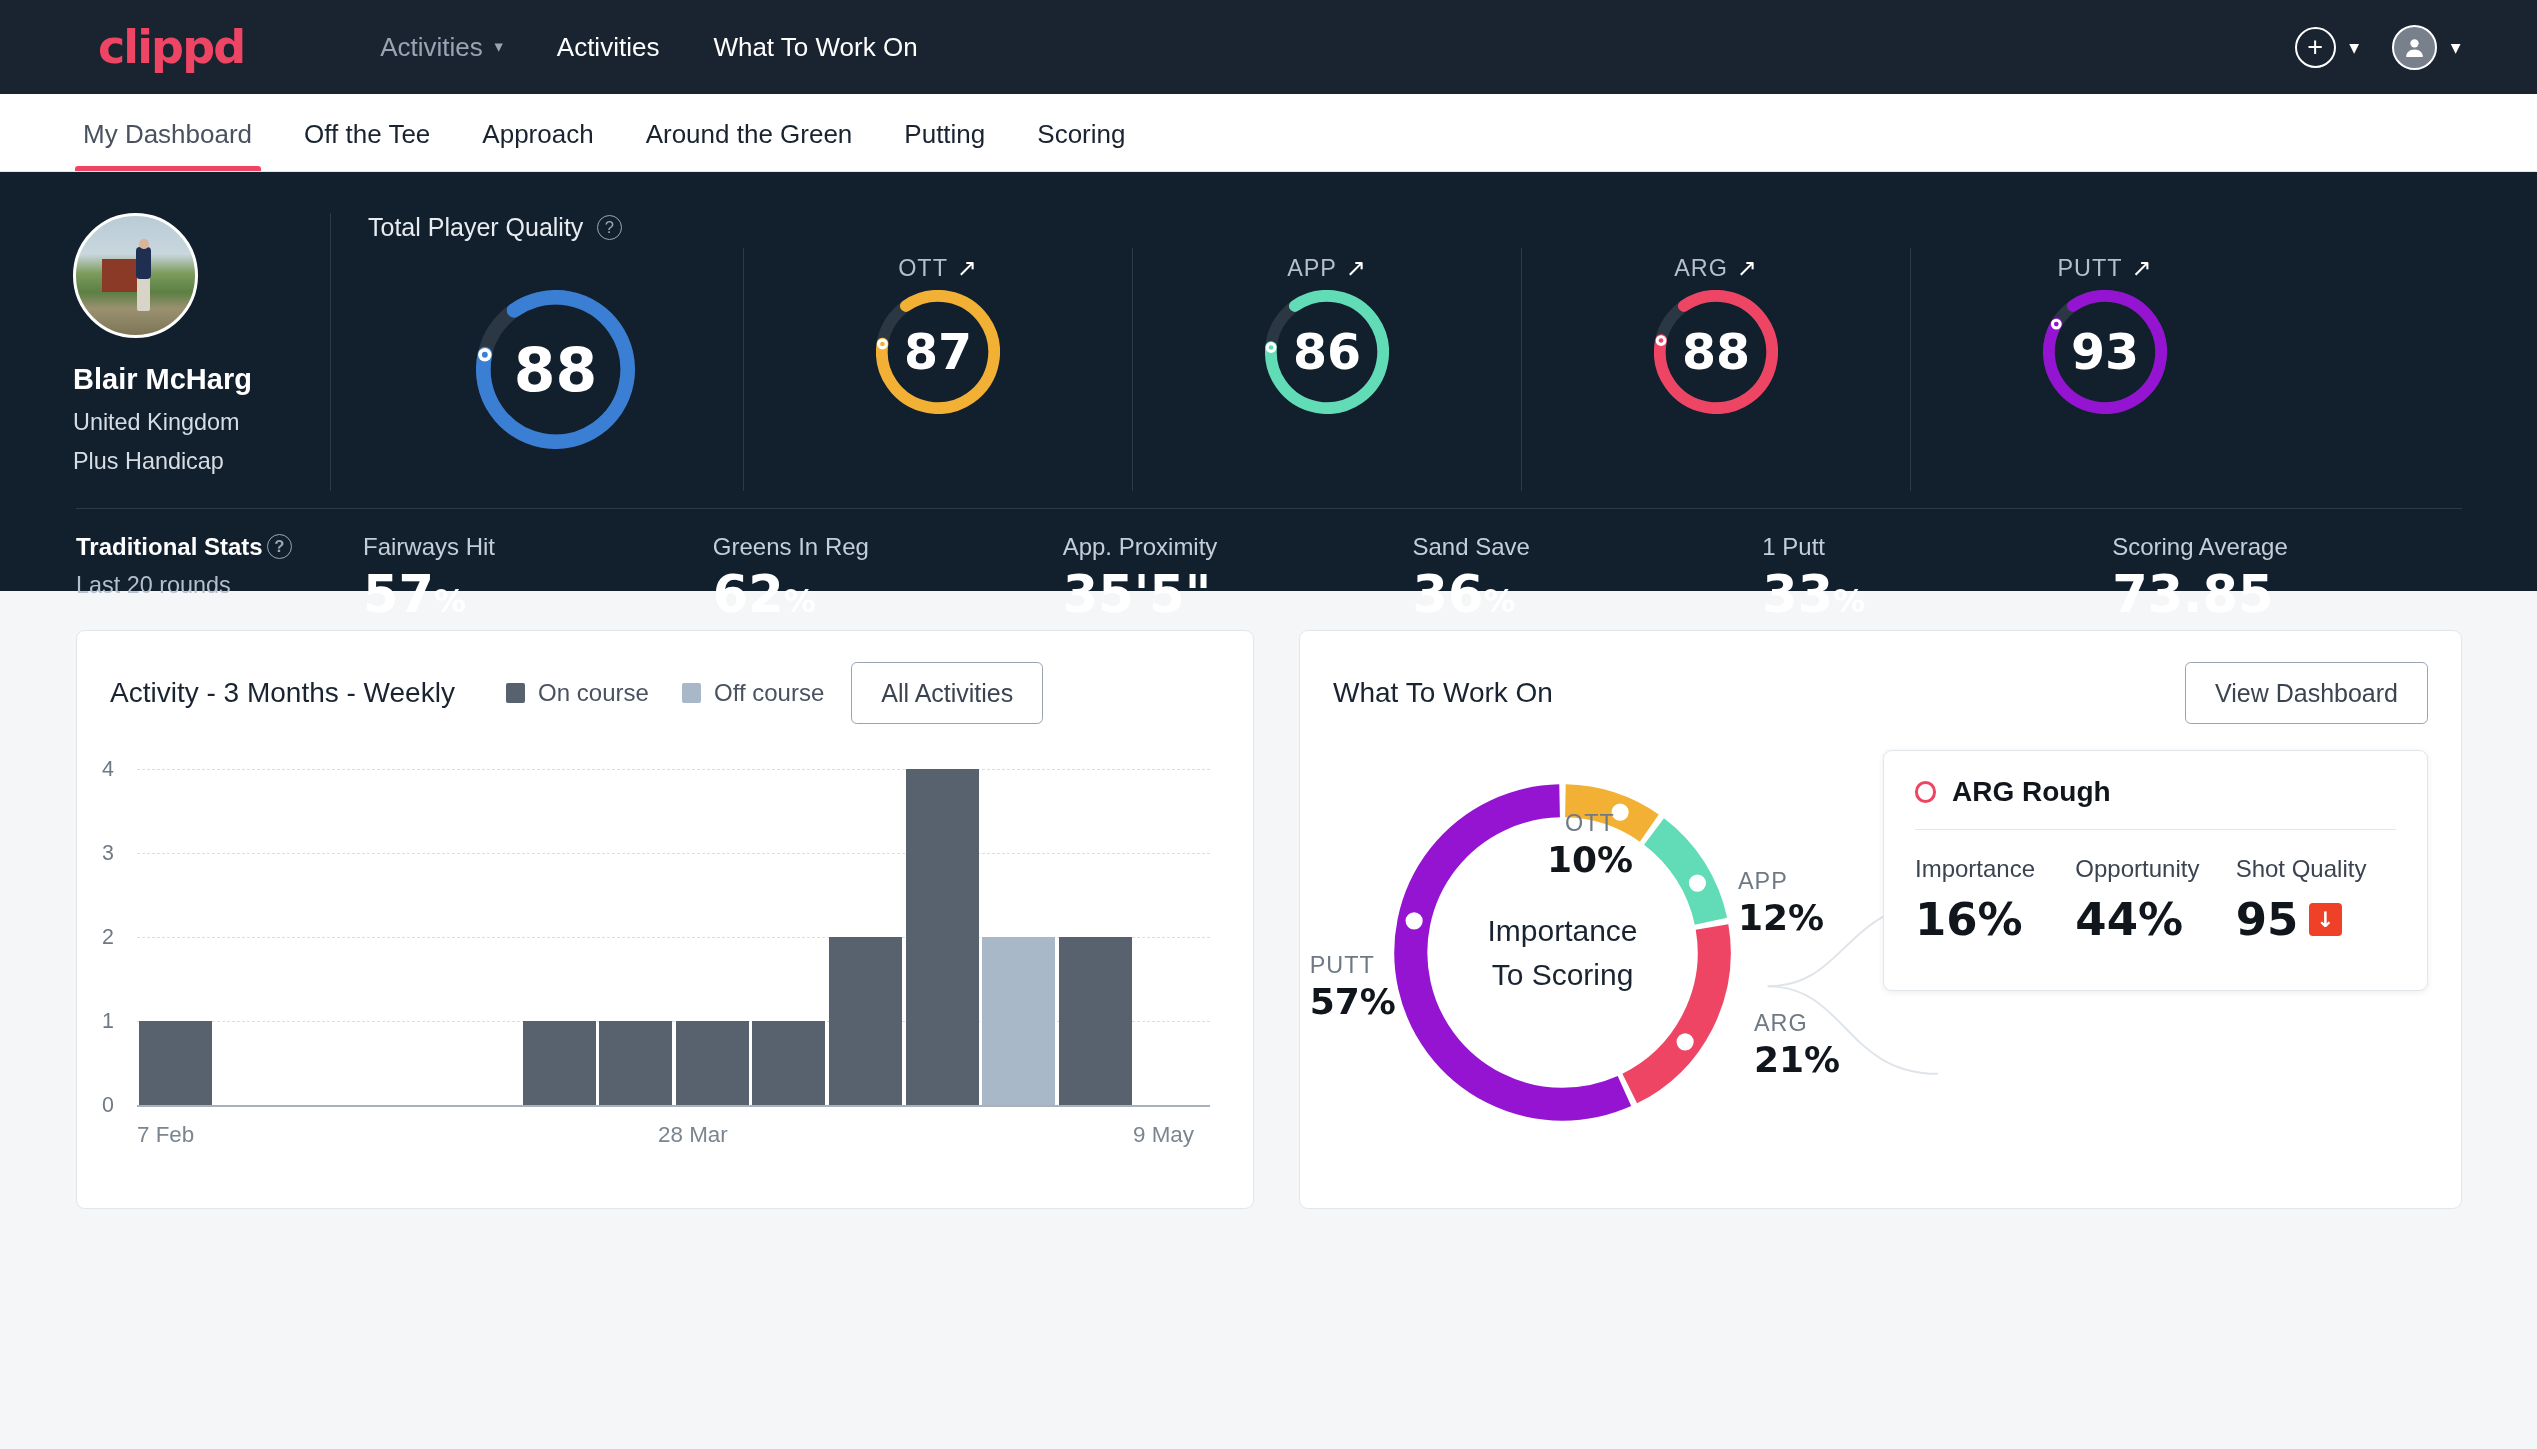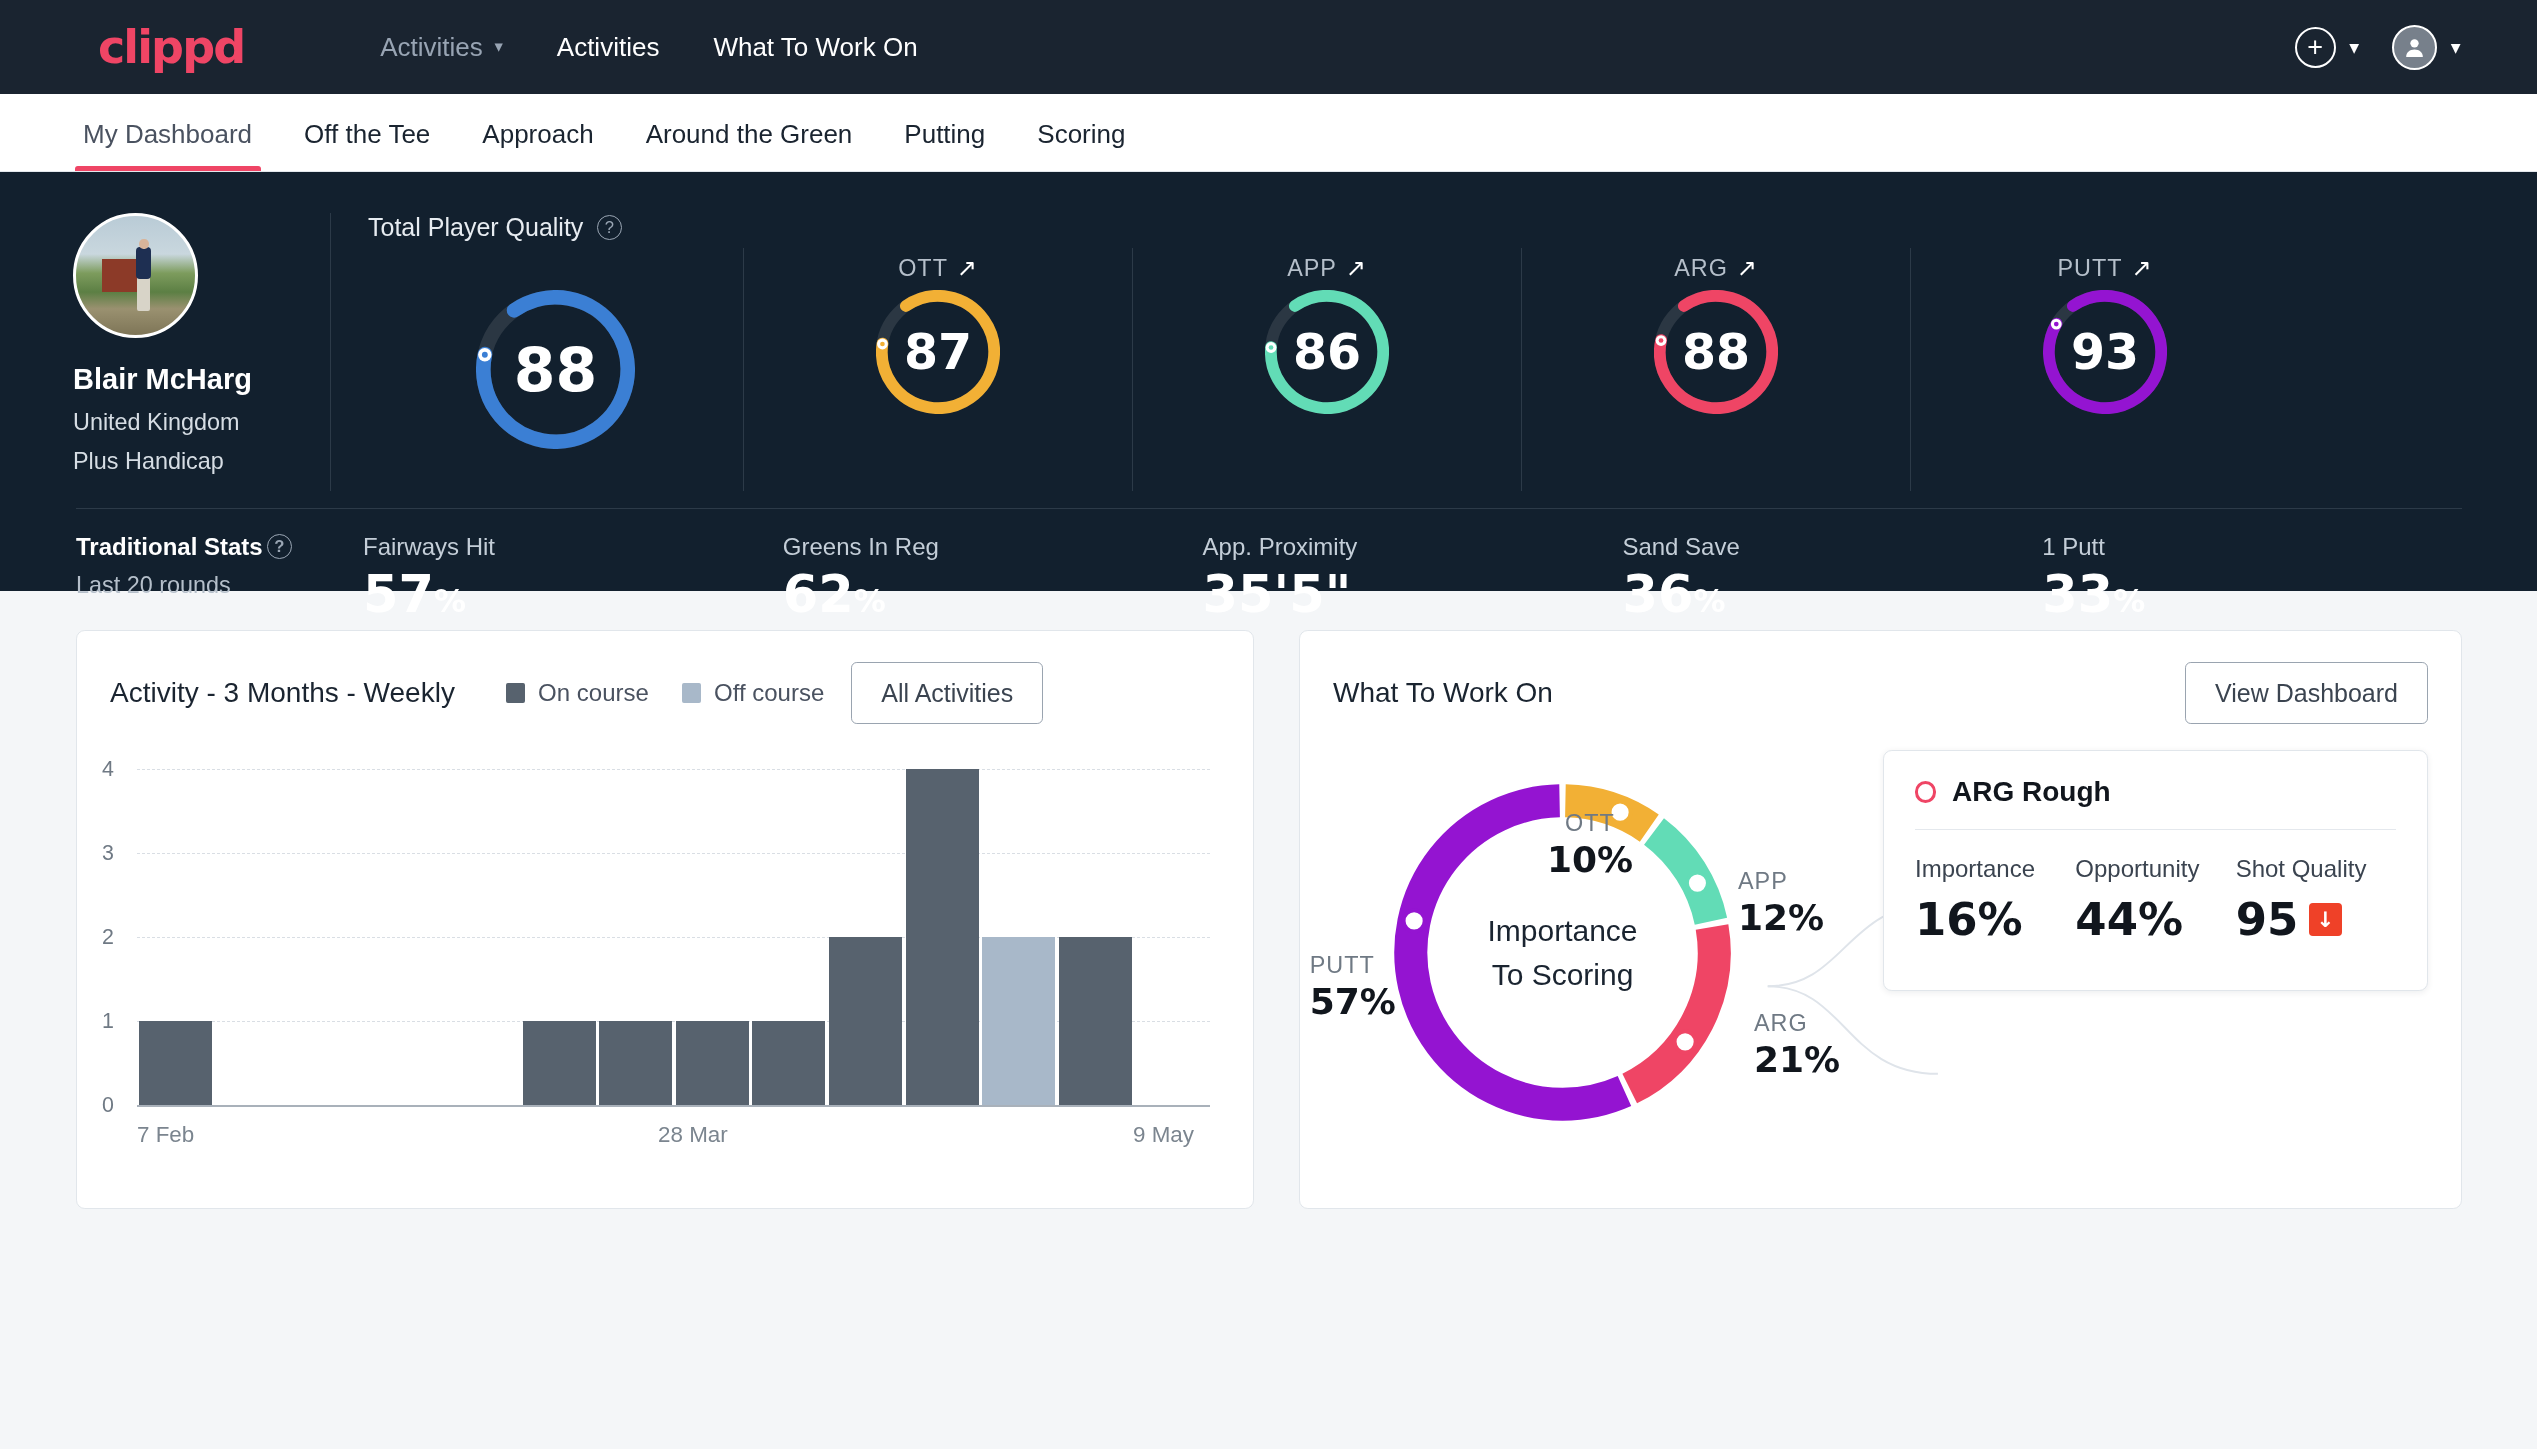--- a/index.html
+++ b/index.html
@@ -379,20 +379,24 @@
           <div class="tstat-name">App. Proximity</div>
      <div class="tstat-val">35'5"<span class="unit"></span></div>
         </div>
         <div class="tstat">
           <div class="tstat-name">Sand Save</div>
      <div class="tstat-val">36<span class="unit">%</span></div>
         </div>
         <div class="tstat">
           <div class="tstat-name">1 Putt</div>
      <div class="tstat-val">33<span class="unit">%</span></div>
+        </div>
+        <div class="tstat">
+          <div class="tstat-name">Scoring Average</div>
+     <div class="tstat-val">73.85<span class="unit"></span></div>
         </div>
       </div>
   </div>
 </div>
 
 <div class="bottom">
 
   <div class="card activity">
     <div class="card-head">
       <div class="card-title">Activity - 3 Months - Weekly</div>

